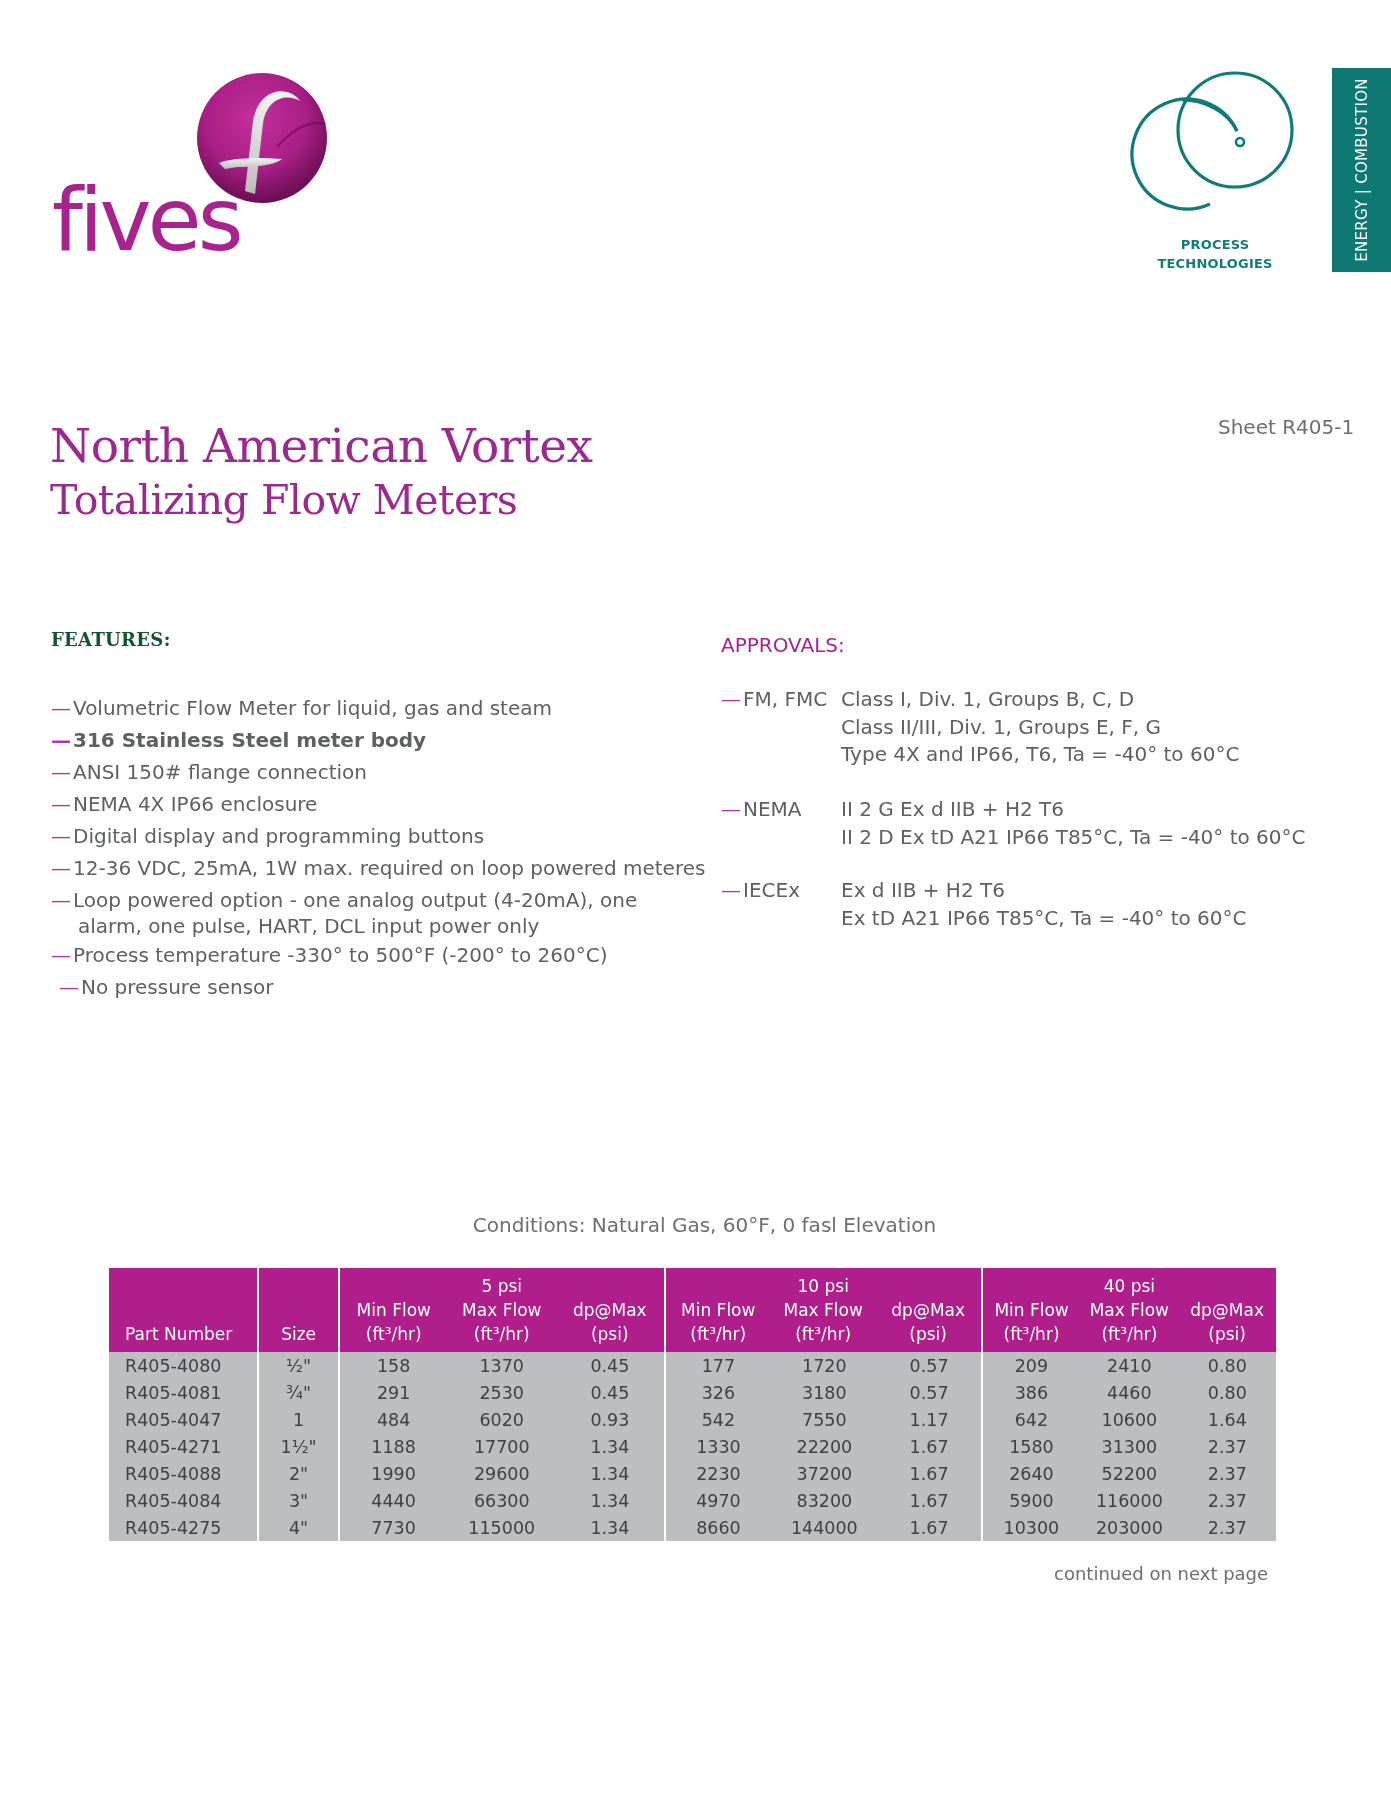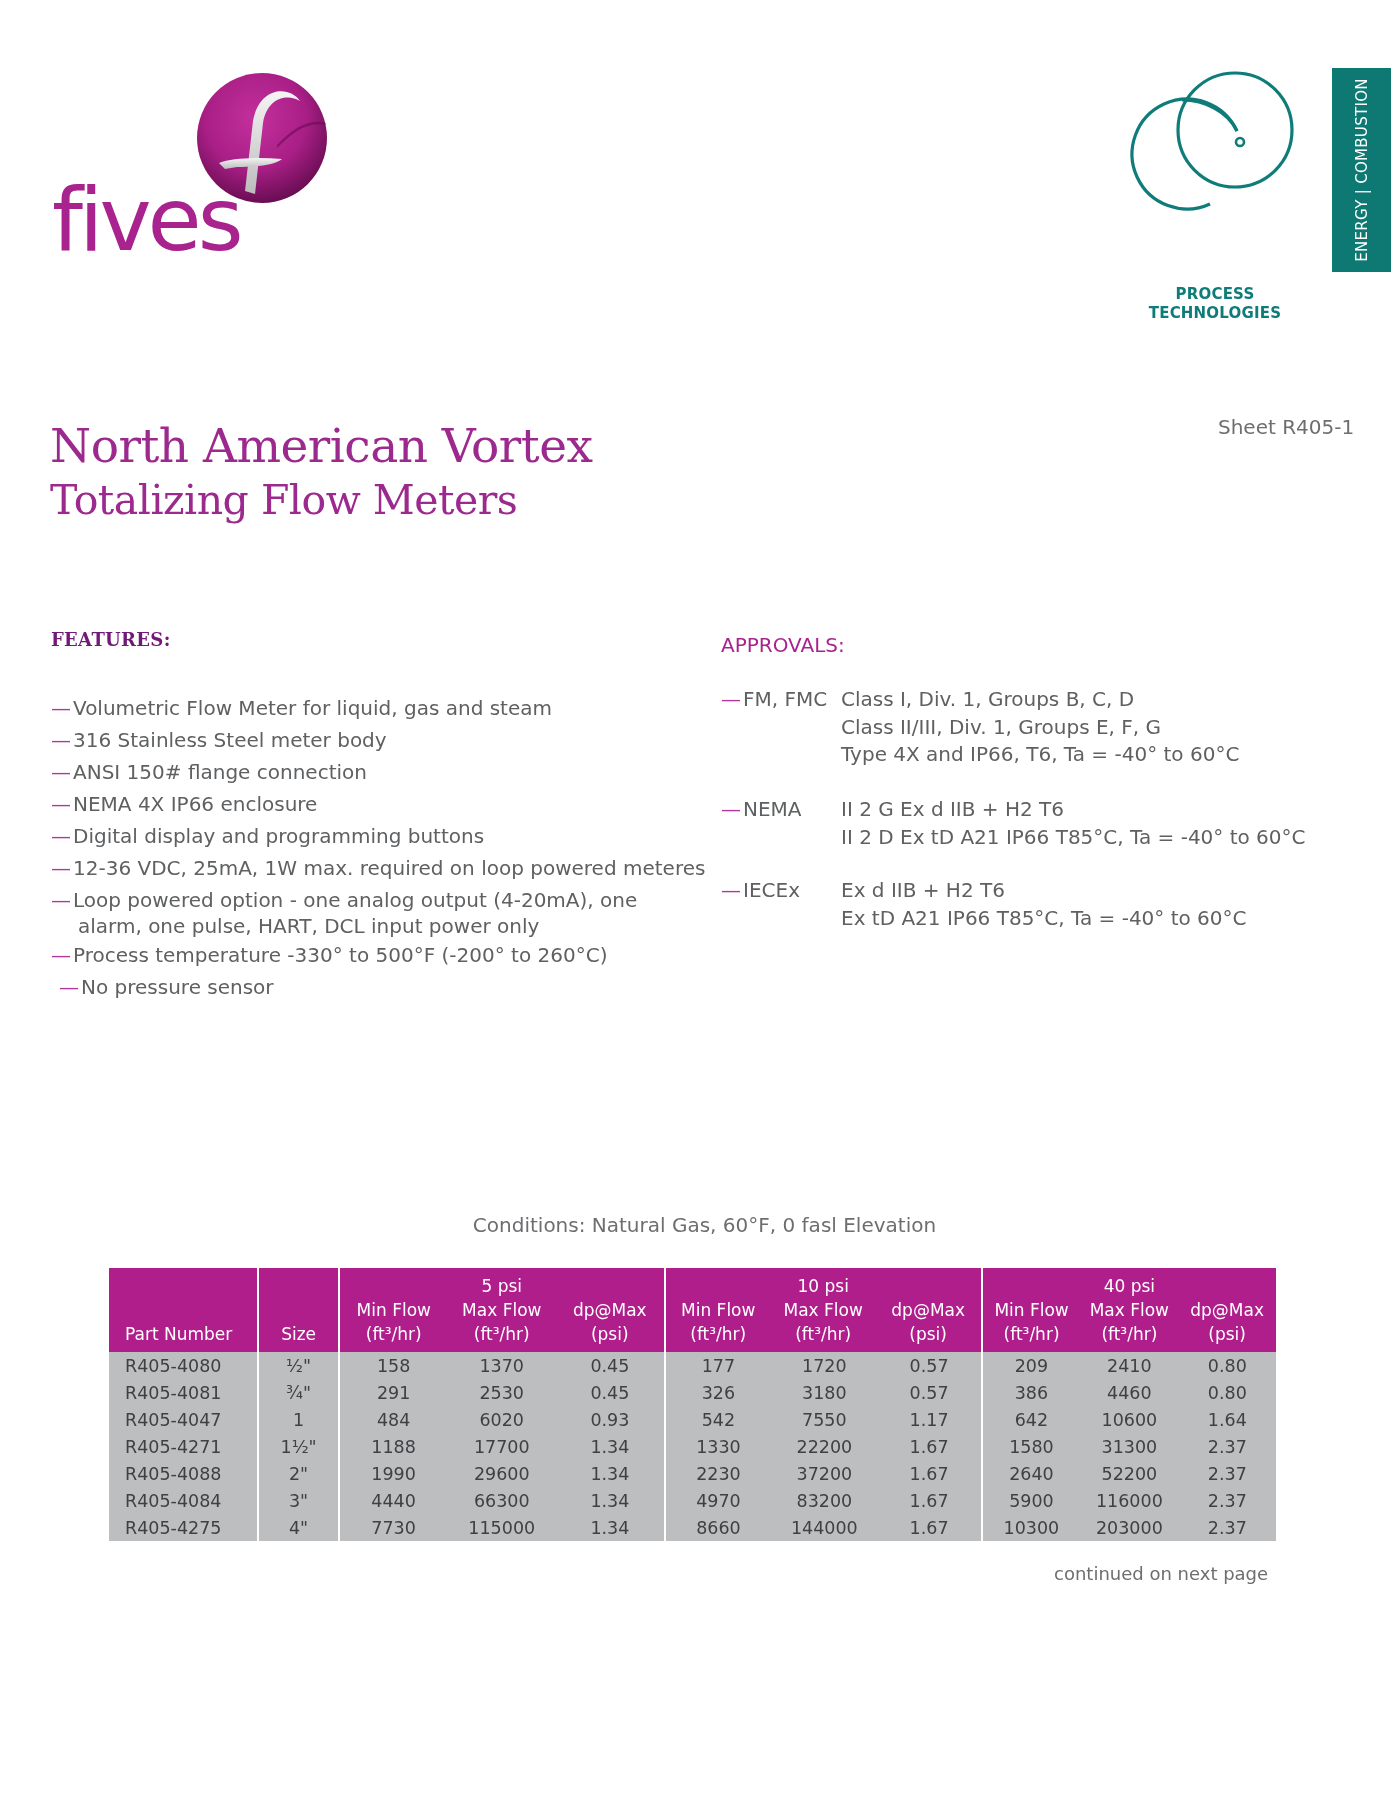--- a/index.html
+++ b/index.html
@@ -7,36 +7,36 @@
          font-family:"Liberation Sans", "DejaVu Sans", sans-serif; color:#5f6062; }
   .abs { position:absolute; }
 
   
   #logo-sphere { left:197px; top:73px; width:130px; height:130px; }
   #logo-word { left:52px; top:176px; font-family:"DejaVu Sans", sans-serif; font-size:88px; line-height:88px;
                color:#a9238f; letter-spacing:-4px; font-weight:normal; }
 
   
   #pt-logo { left:1120px; top:66px; width:190px; height:150px; }
-  .pt-text { left:1120px; width:190px; text-align:center; color:#0e7c78; font-weight:bold; font-size:15px;
-             font-family:"DejaVu Sans", sans-serif; letter-spacing:0.2px;margin-top:48px; }
+  .pt-text { left:1120px; width:190px; text-align:center; color:#0e7c78; font-weight:bold; font-size:13px;
+             font-family:"DejaVu Sans", sans-serif; letter-spacing:0.2px; }
   #pt-l1 { top:237px; }
   #pt-l2 { top:256px; }
 
   #side-strip { left:1332px; top:68px; width:59px; height:204px; background:#0e7873; }
   #side-strip-text { position:absolute; left:50%; top:50%; transform:translate(-50%,-50%) rotate(-90deg);
                      white-space:nowrap; color:#ffffff; font-size:15px; font-family:"DejaVu Sans", sans-serif; letter-spacing:0.3px; }
 
   
   #sheet { left:1218px; top:415px; font-size:20px; color:#6d6e70; font-family:"DejaVu Sans", sans-serif; }
   #title1 { left:50px; top:418px; font-family:"DejaVu Serif", serif; font-size:47px; color:#9c2a8e; line-height:56px; letter-spacing:-0.5px; }
   #title2 { left:50px; top:475px; font-family:"DejaVu Serif", serif; font-size:41px; color:#9c2a8e; line-height:50px; letter-spacing:-0.5px; }
 
   
-  #features-heading { left:51px; top:629px; font-family:"DejaVu Serif", serif; font-size:18px; font-weight:bold; color:#701a75; letter-spacing:0.3px; }
+  #features-heading { left:51px; top:629px; font-family:"DejaVu Serif", serif; font-size:18px; font-weight:bold; color:#14532d; letter-spacing:0.3px; }
   .feat { position:absolute; left:51px; font-size:20px; line-height:26px; color:#5f6062; white-space:nowrap; font-family:"DejaVu Sans", sans-serif; }
   .dash { color:#b3369b; display:inline-block; width:22px; }
   .feat .cont { display:block; padding-left:27px; }
 
   
   #approvals-heading { left:721px; top:633px; font-size:20px; color:#a9238f; font-family:"DejaVu Sans", sans-serif; }
   .appr { position:absolute; left:721px; font-size:20px; line-height:27.5px; color:#5f6062; font-family:"DejaVu Sans", sans-serif; white-space:nowrap; }
   .appr .lbl { display:inline-block; width:120px; vertical-align:top; }
   .appr .vals { display:inline-block; vertical-align:top; }
   .appr .vals div { white-space:nowrap; }
@@ -101,21 +101,21 @@
   <span id="side-strip-text">ENERGY | COMBUSTION</span>
 </div>
 
 <div id="sheet" class="abs">Sheet R405-1</div>
 <div id="title1" class="abs">North American Vortex</div>
 <div id="title2" class="abs">Totalizing Flow Meters</div>
 
 <div id="features-heading" class="abs">FEATURES:</div>
 <div id="features-list">
     <div class="feat" style="top: 695px;"><span class="dash">—</span><span>Volumetric Flow Meter for liquid, gas and steam</span></div>
-    <div class="feat" style="top: 727px;"><span class="dash">—</span><span>316 Stainless Steel meter body</span></div>
+    <div class="feat" style="top: 727px; font-weight: bold;"><span class="dash">—</span><span>316 Stainless Steel meter body</span></div>
     <div class="feat" style="top: 759px;"><span class="dash">—</span><span>ANSI 150# flange connection</span></div>
     <div class="feat" style="top: 791px;"><span class="dash">—</span><span>NEMA 4X IP66 enclosure</span></div>
     <div class="feat" style="top: 823px;"><span class="dash">—</span><span>Digital display and programming buttons</span></div>
     <div class="feat" style="top: 855px;"><span class="dash">—</span><span>12-36 VDC, 25mA, 1W max. required on loop powered meteres</span></div>
     <div class="feat" style="top: 887px;"><span class="dash">—</span><span>Loop powered option - one analog output (4-20mA), one</span><span class="cont">alarm, one pulse, HART, DCL input power only</span></div>
     <div class="feat" style="top: 942px;"><span class="dash">—</span><span>Process temperature -330° to 500°F (-200° to 260°C)</span></div>
     <div class="feat" style="top: 974px; margin-left: 8px;"><span class="dash">—</span><span>No pressure sensor</span></div>
   </div>
 
 <div id="approvals-heading" class="abs">APPROVALS:</div>

